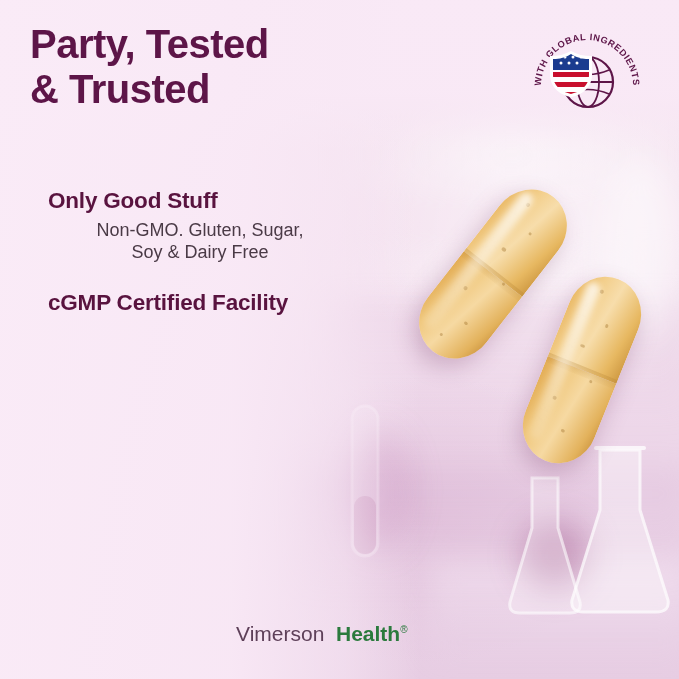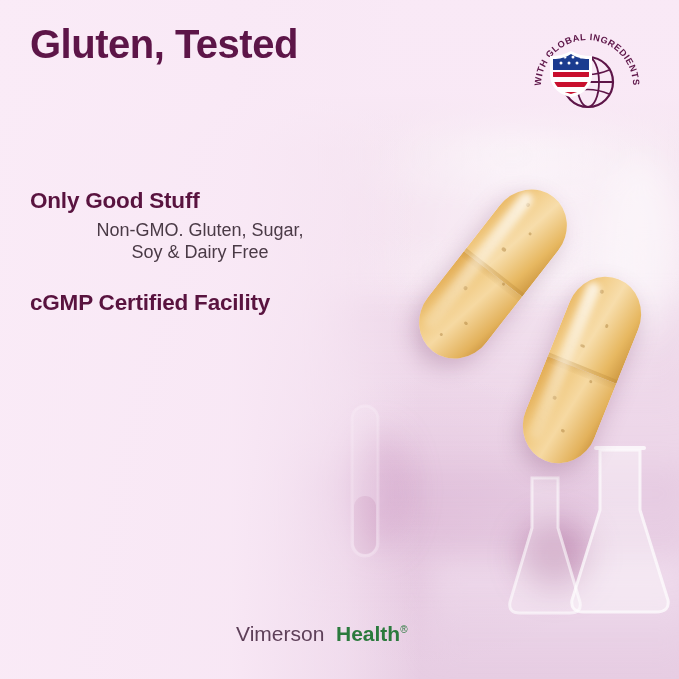--- a/index.html
+++ b/index.html
@@ -92,20 +92,21 @@
     width: 340px;
   }
   .feature { margin-bottom: 26px; }
   .feature-title {
     font-size: 22.5px;
     font-weight: bold;
     color: #59133f;
     line-height: 1.18;
     margin-bottom: 4px;
     letter-spacing: -0.2px;
+    margin-left: 18px;
   }
   .feature-desc {
     font-size: 18px;
     color: #4a3a46;
     line-height: 1.27;
     text-align: center;
   }
 
   
   .brand {
@@ -237,21 +238,22 @@
       <div class="cap-speck" style="left:20px;top:132px;width:4px;height:4px;"></div>
       <div class="cap-speck" style="left:40px;top:160px;width:4px;height:3px;"></div>
       <div class="cap-gloss"></div>
     </div>
   </div>
 
   <div class="top-fade"></div>
   <div class="left-fade"></div>
 
   <div class="headline">
-    <div>Gluten, Tested</div>
+    <div>Party, Tested</div>
+    <div>&amp; Trusted</div>
   </div>
 
   <div class="features">
     <div class="feature">
       <div class="feature-title">Only Good Stuff</div>
       <div class="feature-desc">
         <div>Non-GMO. Gluten, Sugar,</div>
         <div>Soy &amp; Dairy Free</div>
       </div>
     </div>

